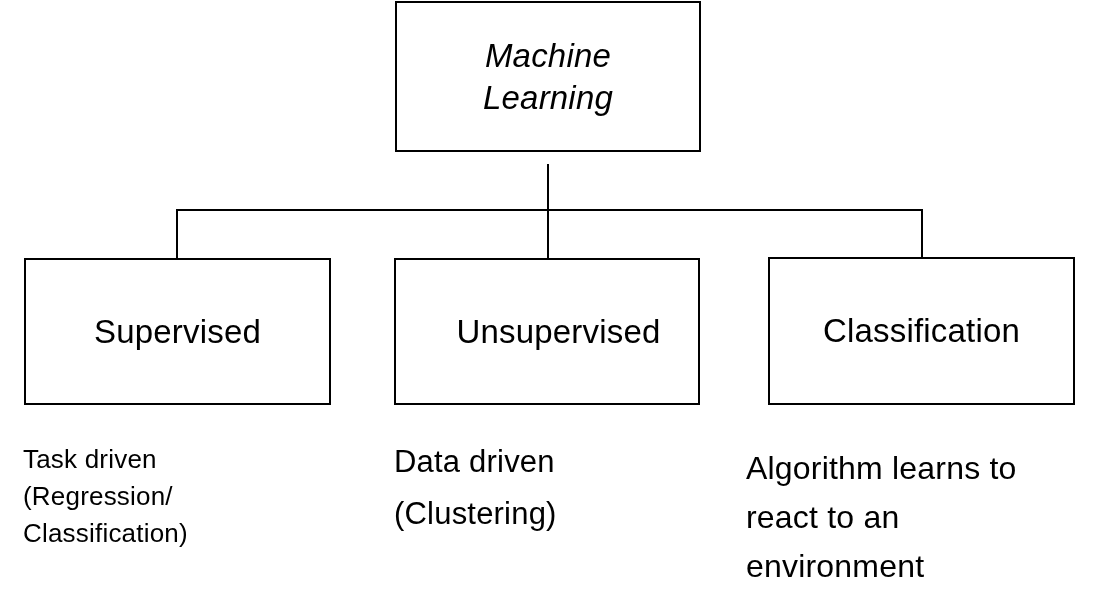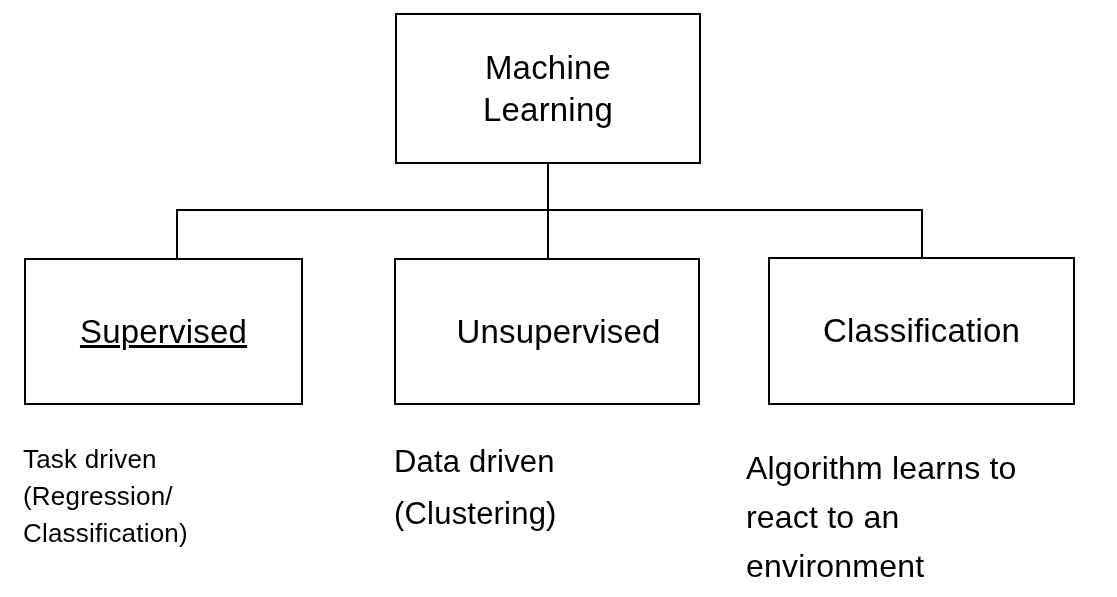--- a/index.html
+++ b/index.html
@@ -25,29 +25,28 @@
     align-items: center;
     justify-content: center;
   }
   .node-label {
     display: block;
     text-align: center;
     white-space: pre-line;
     letter-spacing: 0.2px;
   }
   .node-root {
-    left: 395px; top: 13px;
+    left: 395px; top: 1px;
     width: 306px; height: 151px;
-    font-size: 33px; line-height: 42px;
+    font-size: 33px; line-height: 42px; font-style: italic;
   }
   .node-child0 {
     left: 24px; top: 258px;
-    width: 279px; height: 147px;
+    width: 307px; height: 147px;
     font-size: 33px;
-    text-decoration: underline;
   }
   .node-child1 {
     left: 394px; top: 258px;
     width: 306px; height: 147px;
     font-size: 33px;
     padding-left: 23px;
   }
   .node-child2 {
     left: 768px; top: 257px;
     width: 307px; height: 148px;

